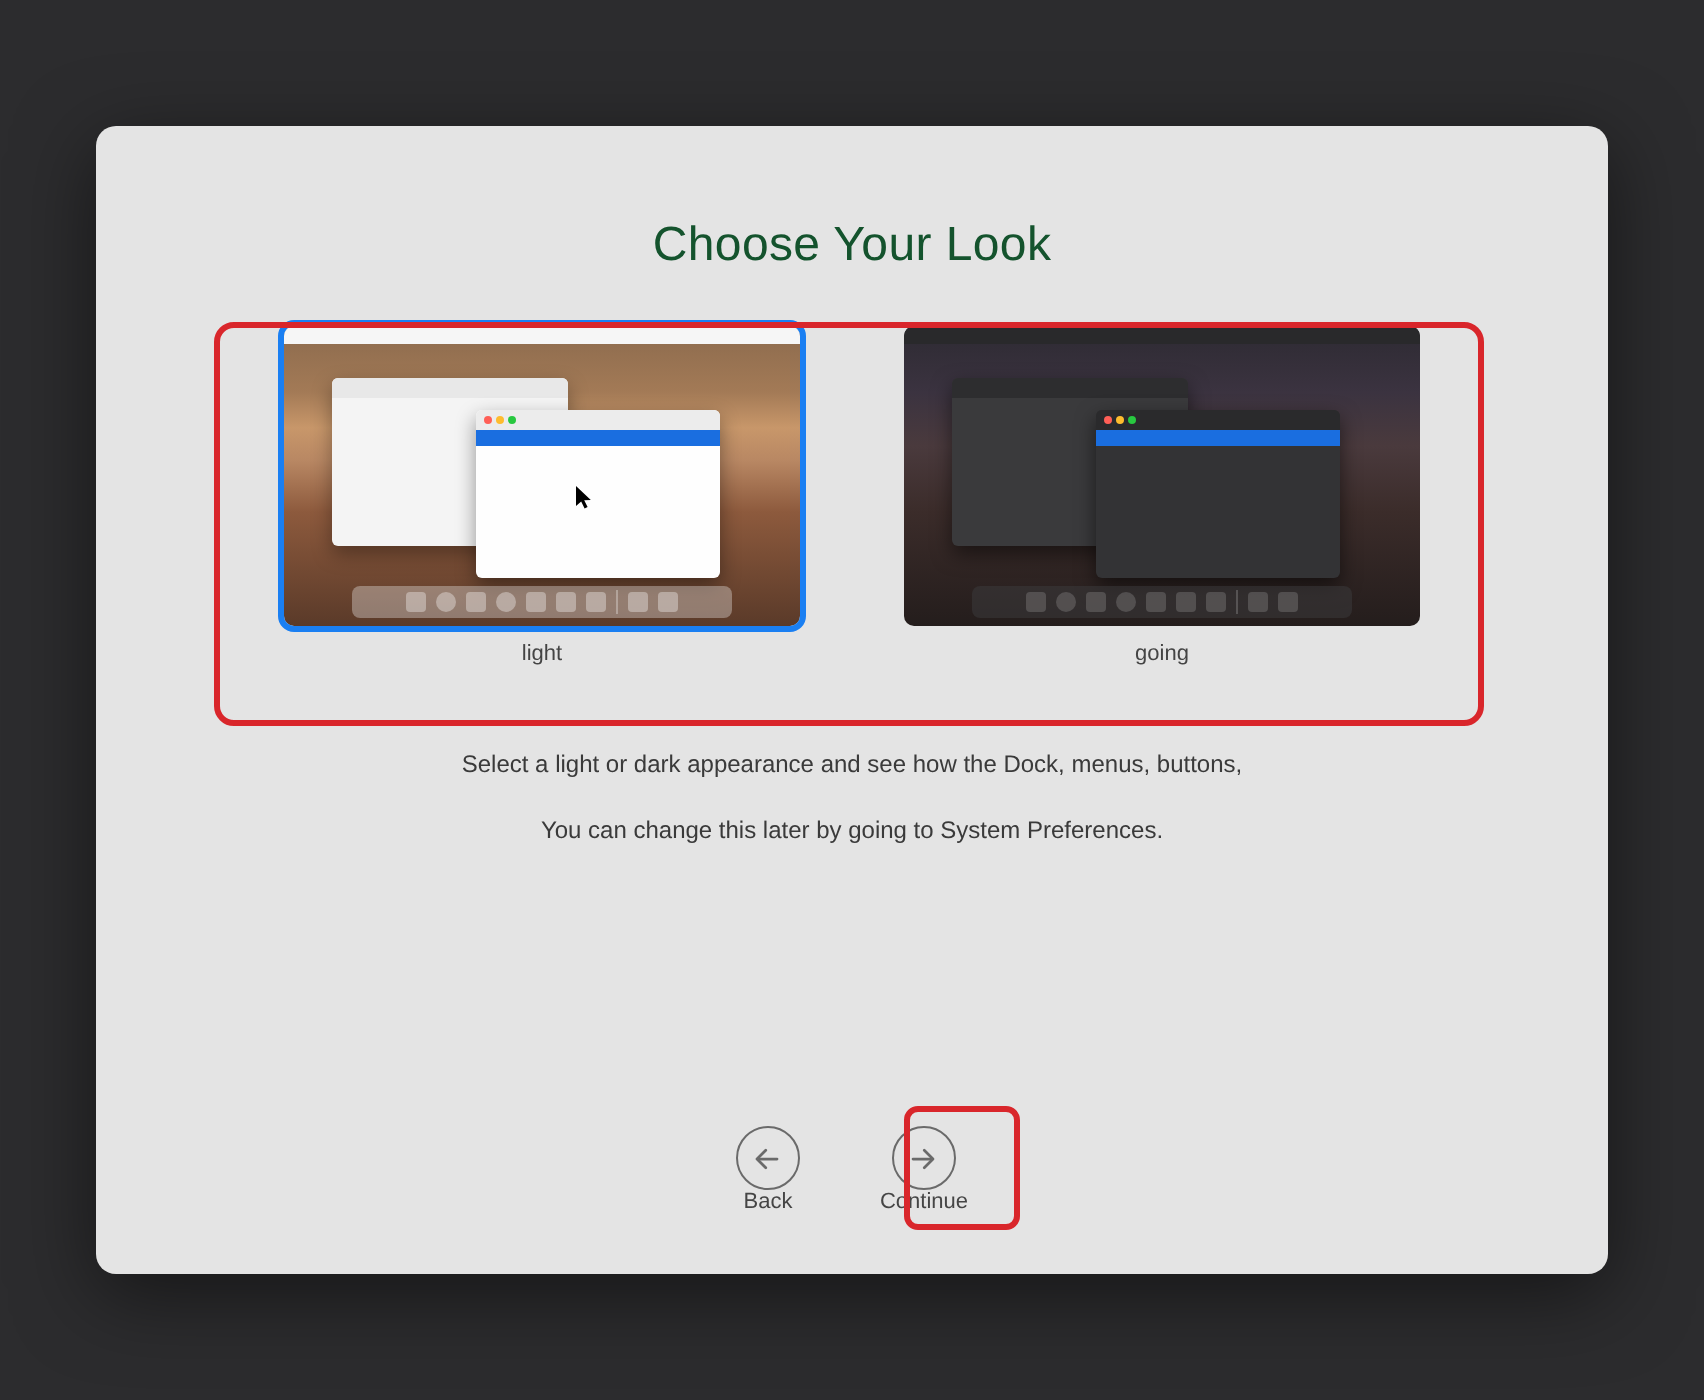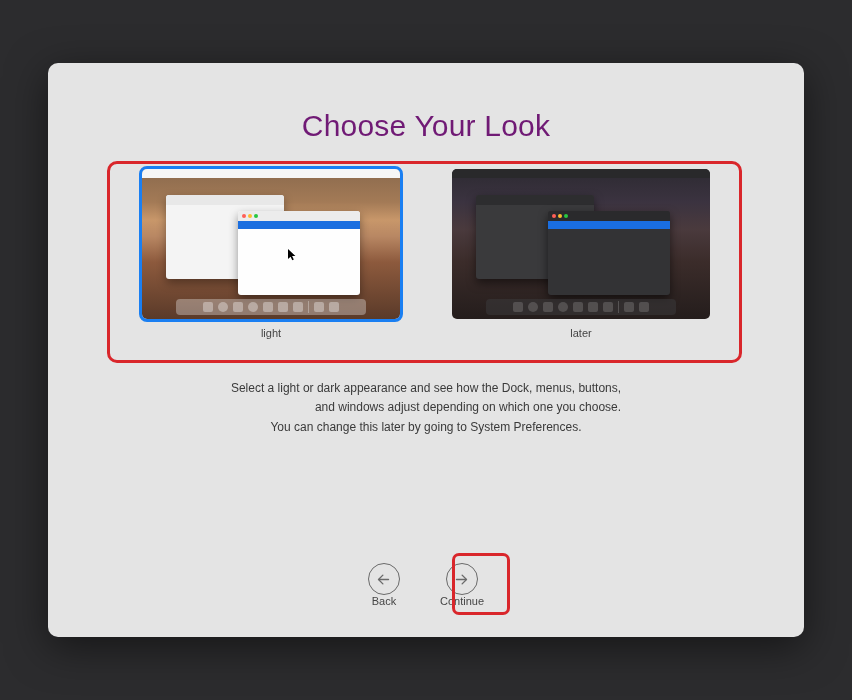--- a/index.html
+++ b/index.html
@@ -13,23 +13,23 @@
   .panel {
     width: 756px; height: 574px;
     background: #e4e4e4;
     border-radius: 10px;
     box-shadow: 0 10px 40px rgba(0,0,0,0.5);
     position: relative;
     display: flex; flex-direction: column; align-items: center;
     padding-top: 46px;
   }
   .title {
-    font-size: 30px;
+    font-size: 24px;
     font-weight: 400;
-    color: #701a75;
+    color: #14532d;
     letter-spacing: 0.2px;
   }
   .options-highlight {
     position: absolute;
     top: 98px;
     left: 59px;
     width: 635px;
     height: 202px;
     border: 3px solid #d9262b;
     border-radius: 10px;
@@ -131,21 +131,21 @@
   .dock-d .sep{width:1px;height:12px;background:rgba(200,200,200,0.25);border-radius:0;}
   
   .desc {
     margin-top: 40px;
     text-align: right;
     font-size: 12px;
     color: #3a3a3a;
     line-height: 1.55;
   }
   .desc2 {
-    margin-top: 4px;
+    margin-top: 16px;
     text-align: center;
     font-size: 12px;
     color: #3a3a3a;
   }
   
   .nav {
     position: absolute;
     bottom: 30px;
     left: 0; right: 0;
     display: flex; justify-content: center; gap: 40px;
@@ -244,28 +244,27 @@
             <span></span>
             <span></span>
             <span></span>
             <span></span>
             <span></span>
             <span class="sep"></span>
             <span></span>
             <span></span>
         </div>
       </div>
-      <div class="opt-label">later</div>
+      <div class="opt-label">going</div>
     </div>
 
   </div>
 
   <div class="desc">
     <span>Select a light or dark appearance and see how the Dock, menus, buttons,</span><br>
-    <span>and windows adjust depending on which one you choose.</span>
   </div>
   <div class="desc2">You can change this later by going to System Preferences.</div>
 
   <div class="nav">
     <div class="nav-btn">
       <div class="circ">
         <svg viewBox="0 0 24 24" fill="none" stroke="#6a6a6a" stroke-width="2.2" stroke-linecap="round" stroke-linejoin="round">
             <line x1="20" y1="12" x2="5" y2="12"></line>
             <polyline points="11 5 4 12 11 19"></polyline>
           </svg>

